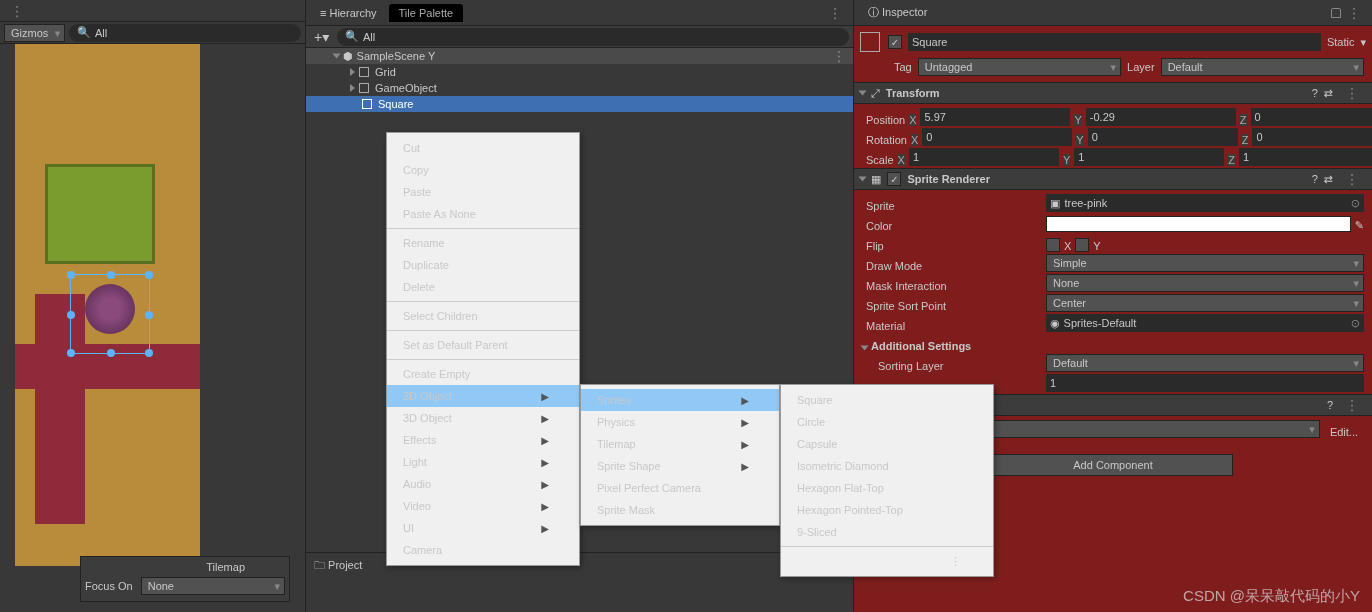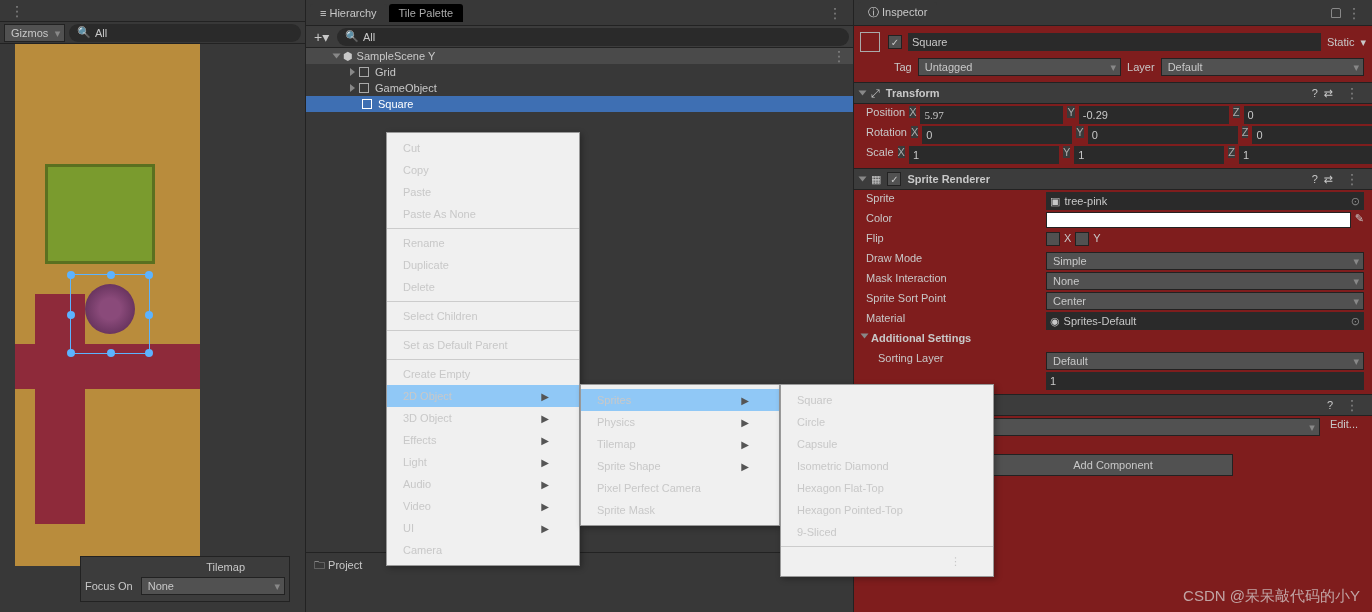--- a/index.html
+++ b/index.html
@@ -41,21 +41,21 @@
 .ctx-item.disabled{color:#999}
 .ctx-item.hl{background:#90c8f6}
 .ctx-sep{height:1px;background:#ccc;margin:3px 0}
 .ctx-arrow{color:#555;font-size:10px}
 .red-arrow{position:absolute;color:#e53935;font-size:28px;transform:scaleX(-1) rotate(-20deg)}
 
 
 .inspector{position:absolute;right:0;top:0;width:519px;height:612px;background:#7f1d1d;border-left:1px solid #222}
 .comp-header{background:#3c3c3c;height:22px;display:flex;align-items:center;padding:0 6px;gap:6px;border-top:1px solid #222;border-bottom:1px solid #222}
 .comp-body{padding:2px 8px}
-.prop-row{display:flex;align-items:flex-start;height:20px;gap:4px}
+.prop-row{display:flex;align-items:flex-end;height:20px;gap:4px}
 .prop-label{width:180px;color:#c8c8c8;padding-left:4px}
 .axis-label{width:14px;text-align:center;color:#aaa;background:#3a3a3a}
 .check{width:14px;height:14px;background:#515151;border:1px solid #222;display:inline-flex;align-items:center;justify-content:center;font-size:10px}
 .color-swatch{flex:1;height:16px;background:#fff;border:1px solid #222}
 .obj-field{flex:1;background:#2a2a2a;height:18px;display:flex;align-items:center;padding:0 4px;gap:4px;position:relative}
 .obj-field::after{content:"⊙";position:absolute;right:4px;color:#888}
 .add-comp{margin:14px auto;width:240px;height:22px;background:#515151;border:1px solid #222;display:flex;align-items:center;justify-content:center;cursor:pointer}
 .watermark{position:absolute;right:12px;bottom:6px;color:#ddd;font-size:15px;opacity:0.7}
 .lock-icon{display:inline-block;width:10px;height:10px;border:1px solid #888;border-radius:2px 2px 0 0;position:relative}
 </style>
@@ -285,21 +285,21 @@
     <b>Transform</b>
     <span style="flex:1"></span>
       <span>?</span>
       <span>⇄</span>
       <span class="kebab">⋮</span>
   </div>
   <div class="comp-body">
     <div class="prop-row">
         <span class="prop-label">Position</span>
       <span class="axis-label">X</span>
-        <input class="field-input" style="flex: 1 1 0%; font-family: Liberation Serif, serif;" value="5.97">
+        <input class="field-input" style="flex: 1 1 0%;" value="5.97">
       <span class="axis-label">Y</span>
         <input class="field-input" style="flex: 1 1 0%;" value="-0.29">
       <span class="axis-label">Z</span>
         <input class="field-input" style="flex: 1 1 0%;" value="0">
       </div>
     <div class="prop-row">
         <span class="prop-label">Rotation</span>
       <span class="axis-label">X</span>
         <input class="field-input" style="flex: 1 1 0%;" value="0">
       <span class="axis-label">Y</span>

